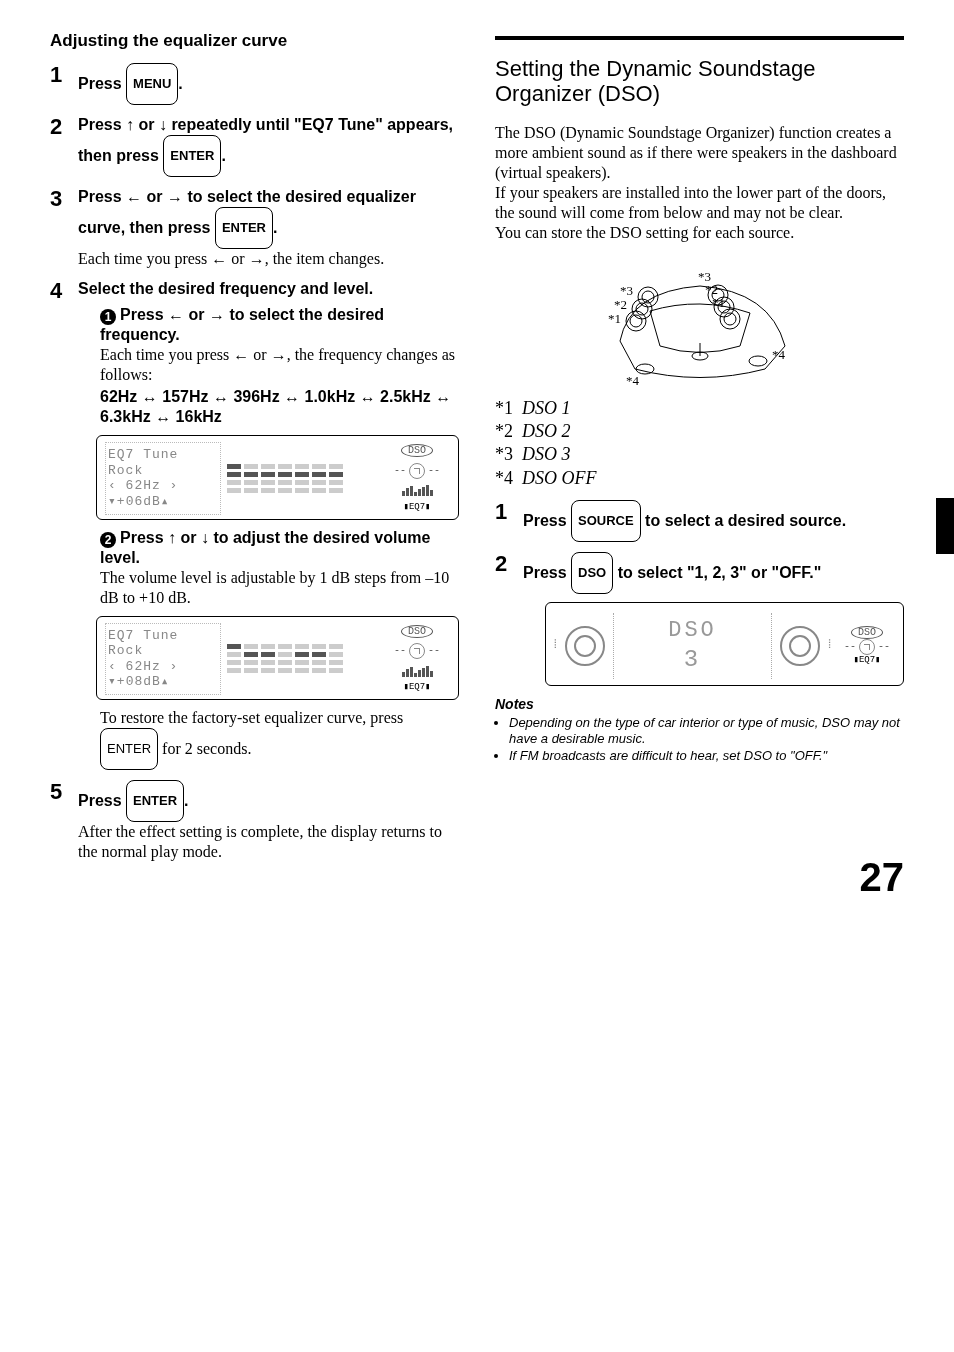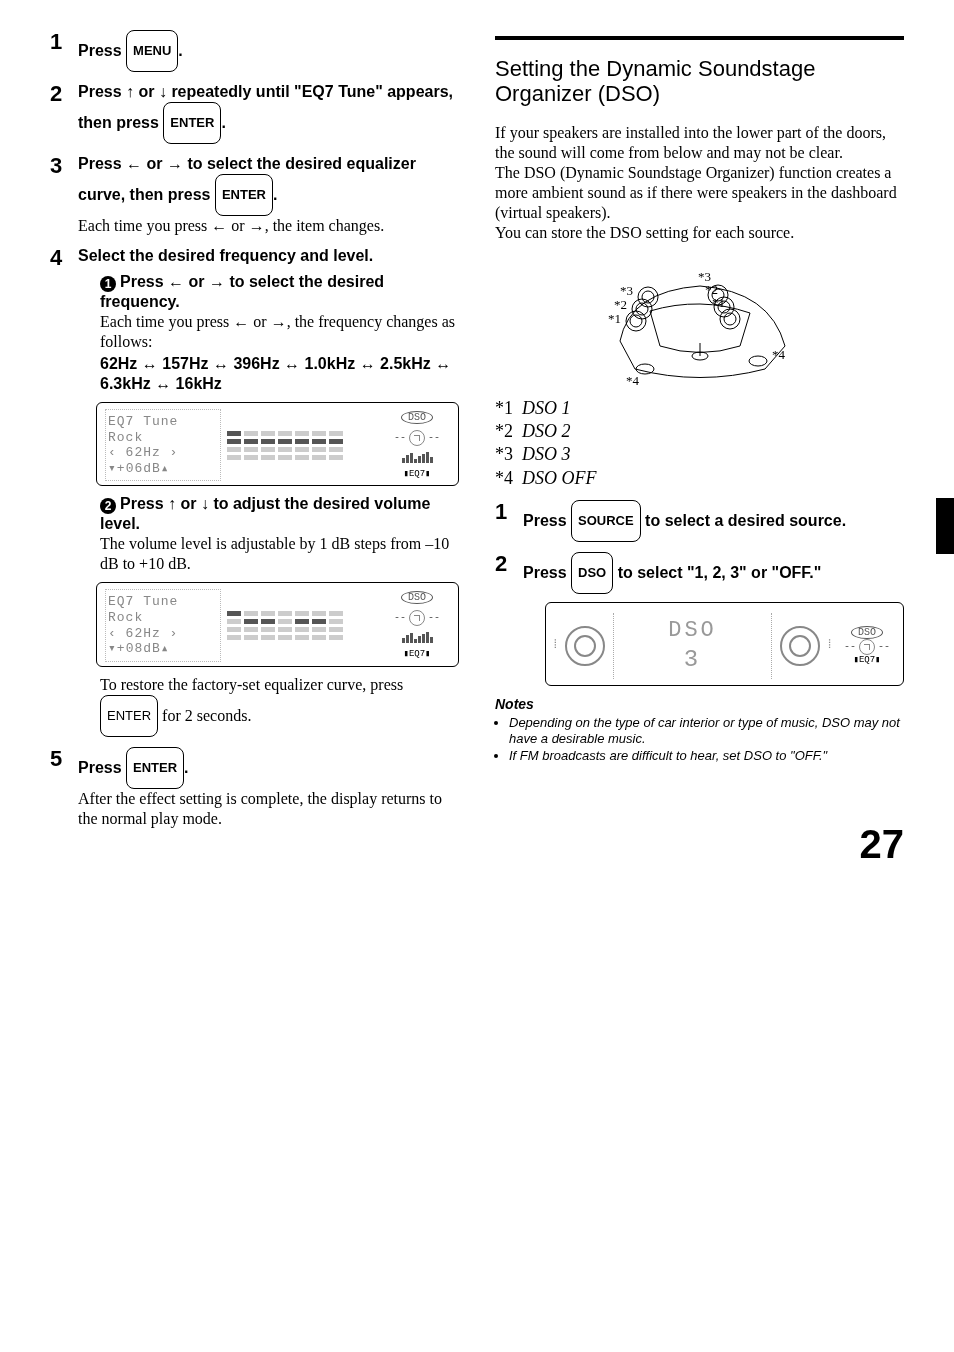--- a/index.html
+++ b/index.html
@@ -286,20 +286,21 @@
   }
 </style>
 </head>
 <body>
 
 <div class="side-tab"></div>
 
 <div class="columns">
 
   <div class="col">
+    <h3 class="section-sub">Adjusting the equalizer curve</h3>
 
     <ol class="steps">
 
       <li>
         <span class="step-head">
           <span>Press</span>
           <span class="pill">MENU</span><span>.</span>
         </span>
       </li>
 
@@ -480,22 +481,22 @@
         <div class="step-body">After the effect setting is complete, the display returns to the normal play mode.</div>
       </li>
 
     </ol>
   </div>
 
   <div class="col">
     <div class="rule"></div>
     <h1 class="h1-title">Setting the Dynamic Soundstage Organizer (DSO)</h1>
 
+    <p style="margin:0">The DSO (Dynamic Soundstage Organizer) function creates a more ambient sound as if there were speakers in the dashboard (virtual speakers).</p>
     <p style="margin:0">If your speakers are installed into the lower part of the doors, the sound will come from below and may not be clear.</p>
-    <p style="margin:0">The DSO (Dynamic Soundstage Organizer) function creates a more ambient sound as if there were speakers in the dashboard (virtual speakers).</p>
     <p style="margin:0 0 6px 0">You can store the DSO setting for each source.</p>
 
     <svg class="diagram" width="220" height="140" viewBox="0 0 220 140">
       <g fill="none" stroke="#000" stroke-width="1">
         <path d="M 30 90 Q 40 40 110 35 Q 180 40 195 95 L 175 118 Q 110 135 45 118 Z"></path>
         <path d="M 60 60 Q 110 45 160 62 L 150 95 Q 110 108 70 95 Z"></path>
         <ellipse cx="110" cy="105" rx="8" ry="4"></ellipse>
         <path d="M 110 105 L 110 92"></path>
 
         <circle cx="58" cy="46" r="10"></circle>

